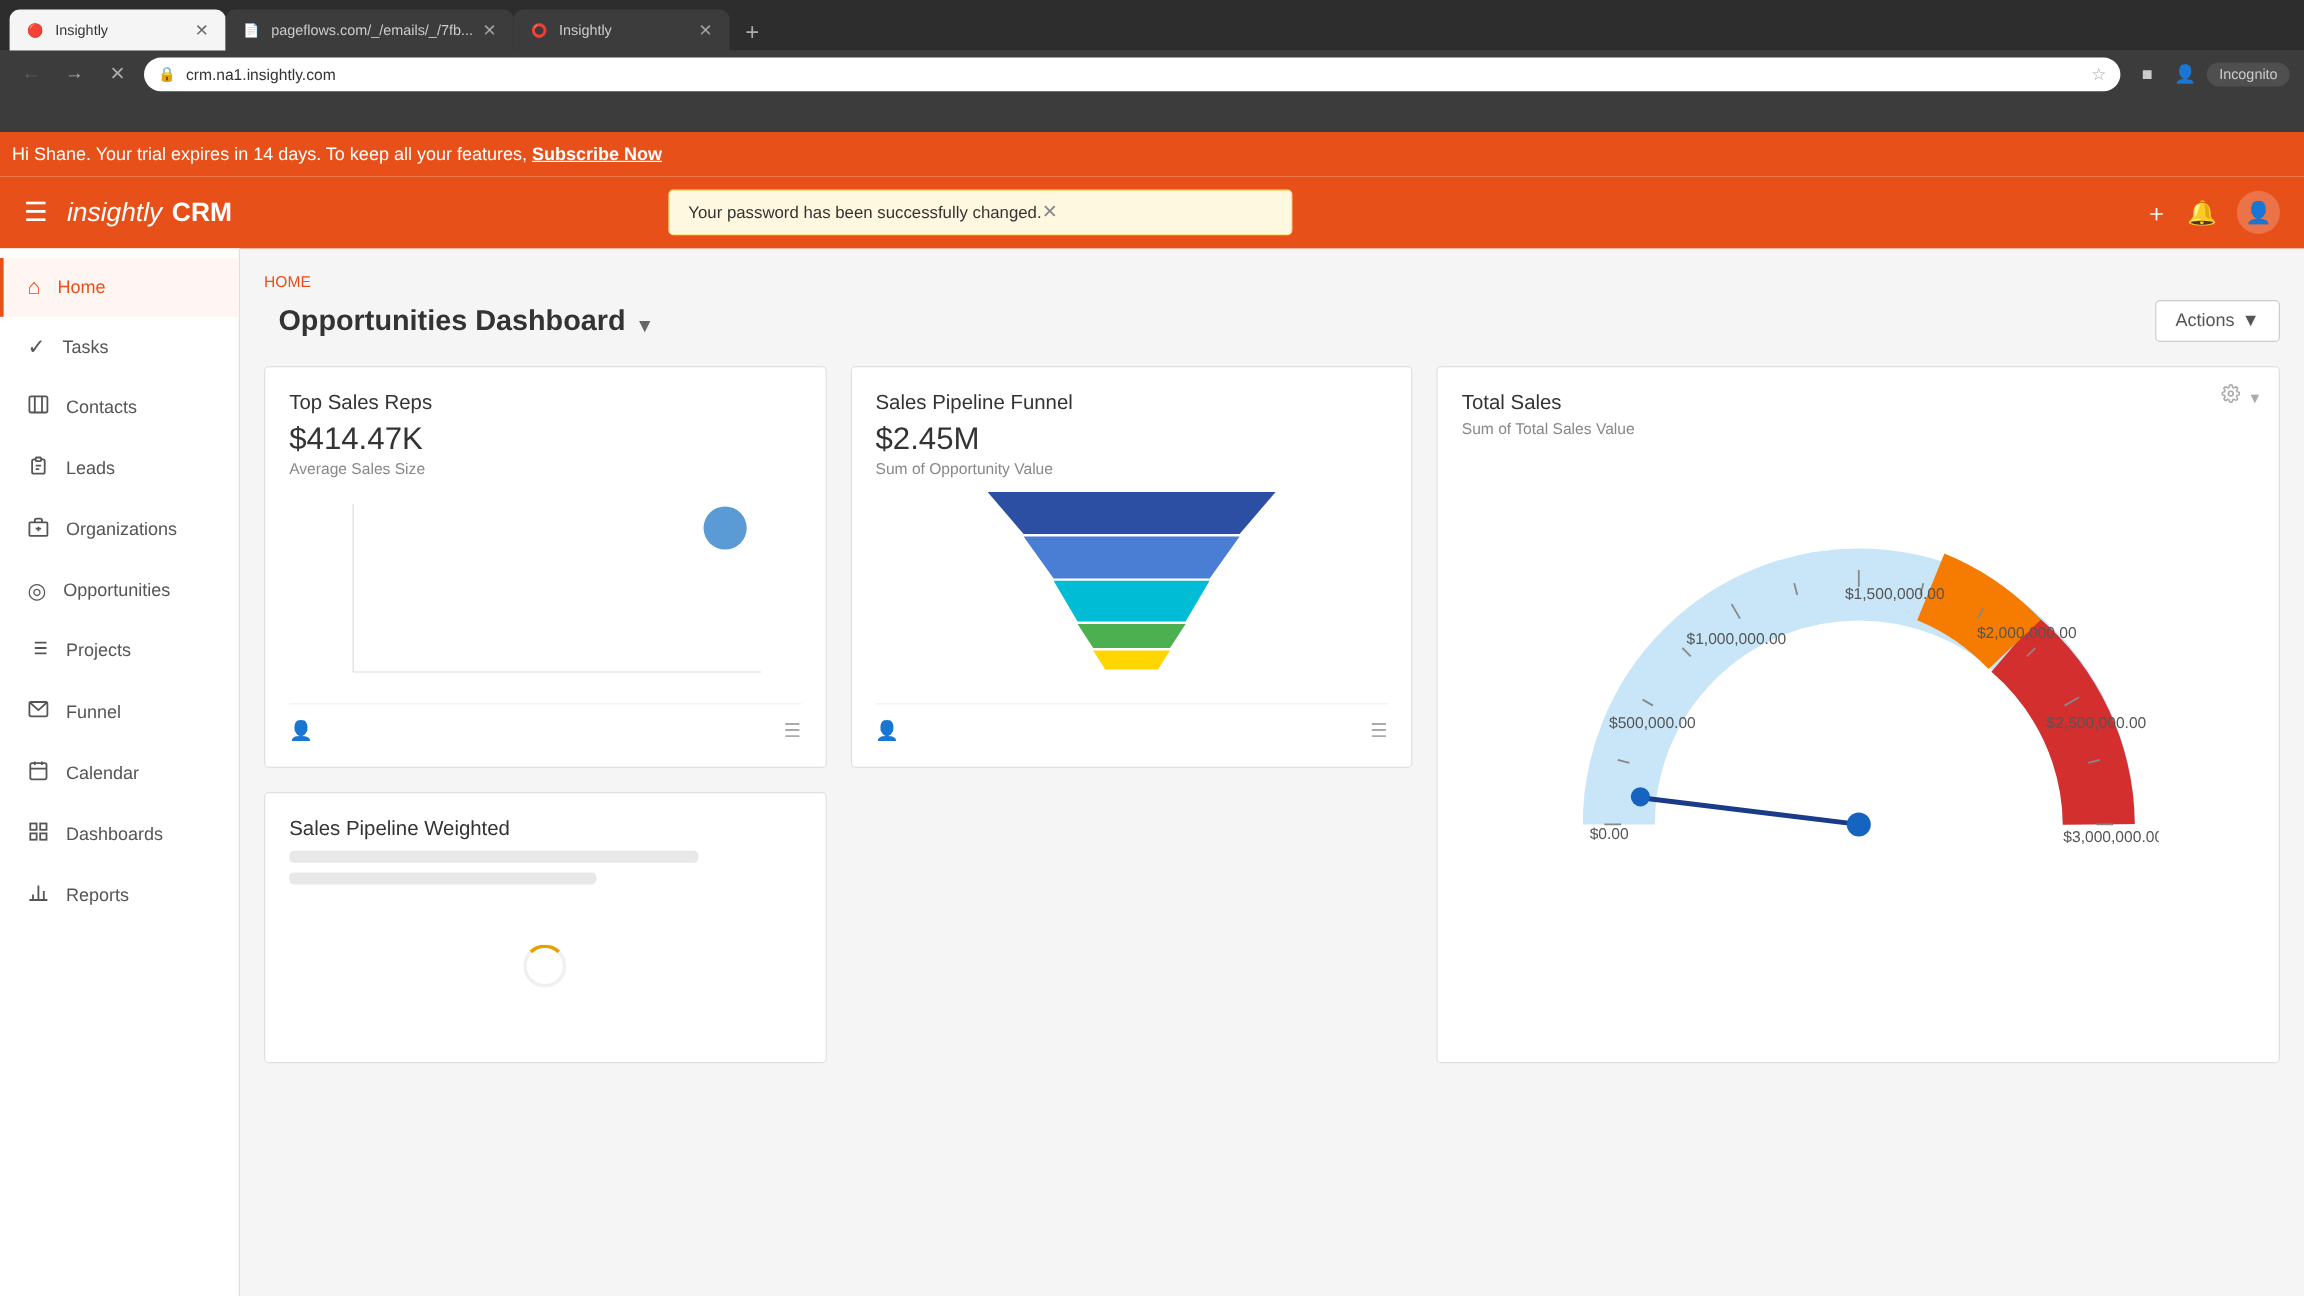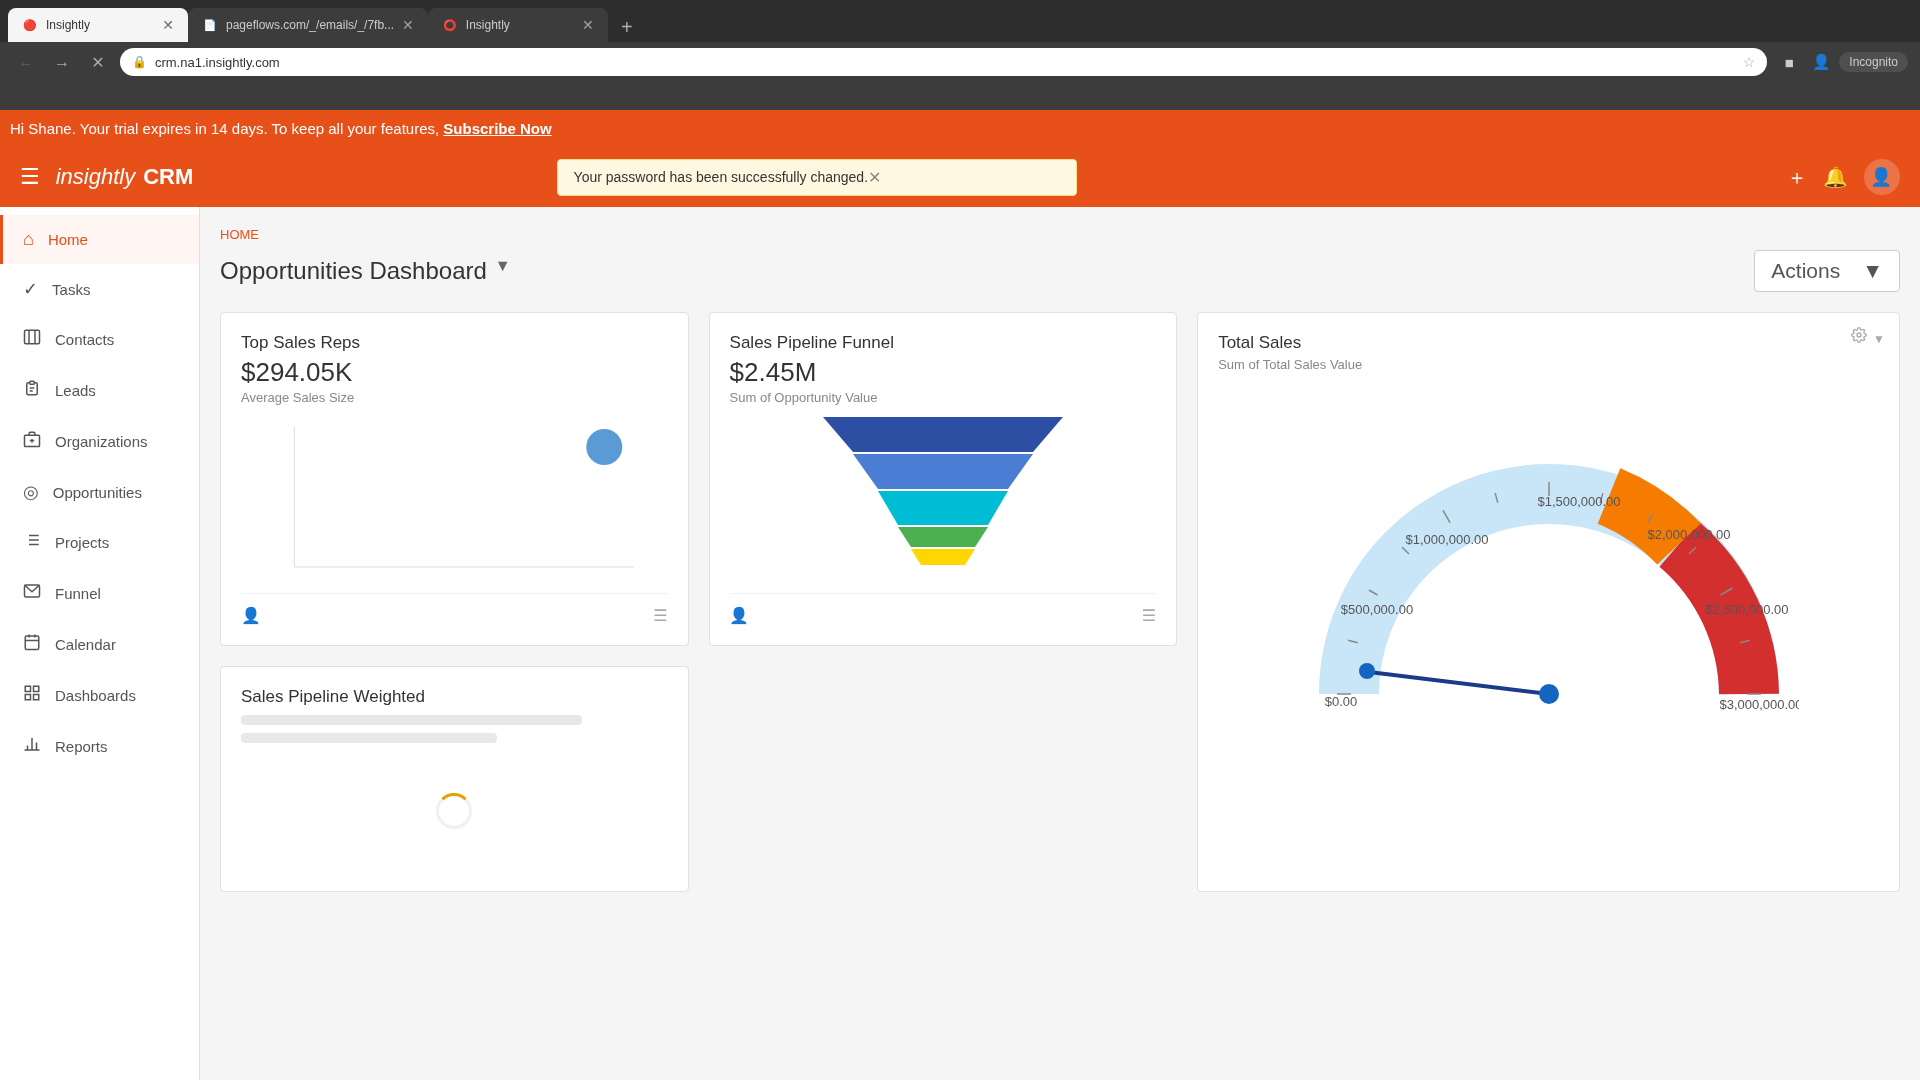--- a/index.html
+++ b/index.html
@@ -157,36 +157,37 @@
     .breadcrumb { font-size: 13px; color: #888; margin-bottom: 8px; }
     .breadcrumb a { color: #e8501a; text-decoration: none; }
     .page-header {
       display: flex;
       align-items: center;
       justify-content: space-between;
       margin-bottom: 20px;
     }
     .page-title {
       display: flex;
-      align-items: flex-start;
+      align-items: flex-end;
       gap: 8px;
       font-size: 24px;
       color: #333;
-      font-weight: 400;
+      font-weight: 700;
+      margin-left: 12px;
     }
     .page-title .dropdown-arrow { font-size: 16px; color: #666; cursor: pointer; }
     .actions-btn {
       display: flex;
       align-items: center;
-      gap: 22px;
+      gap: 6px;
       background: #fff;
       border: 1px solid #ccc;
       border-radius: 4px;
       padding: 8px 16px;
-      font-size: 21px;
+      font-size: 15px;
       color: #555;
       cursor: pointer;
     }
 
     
     .cards-grid {
       display: grid;
       grid-template-columns: 1fr 1fr 1.5fr;
       gap: 20px;
       border-radius: 25px;
@@ -454,21 +455,21 @@
       <button class="actions-btn">
         <span>Actions</span>
         <span>▼</span>
       </button>
     </div>
 
     <div class="cards-grid">
 
       <div class="card">
         <div class="card-title">Top Sales Reps</div>
-        <div class="card-value">$294.05K</div>
+        <div class="card-value">$414.47K</div>
         <div class="card-subtitle">Average Sales Size</div>
         <div class="bar-chart-area">
 
           <svg width="100%" height="160" viewBox="0 0 380 160">
             <line x1="30" y1="10" x2="30" y2="150" stroke="#ddd" stroke-width="1"></line>
             <line x1="30" y1="150" x2="370" y2="150" stroke="#ddd" stroke-width="1"></line>
 
             <circle cx="340" cy="30" r="18" fill="#5b9bd5"></circle>
           </svg>
         </div>

